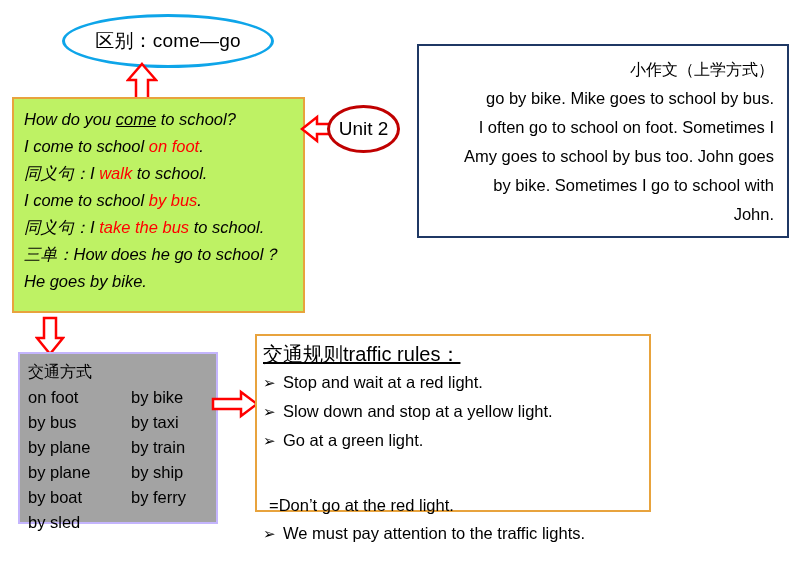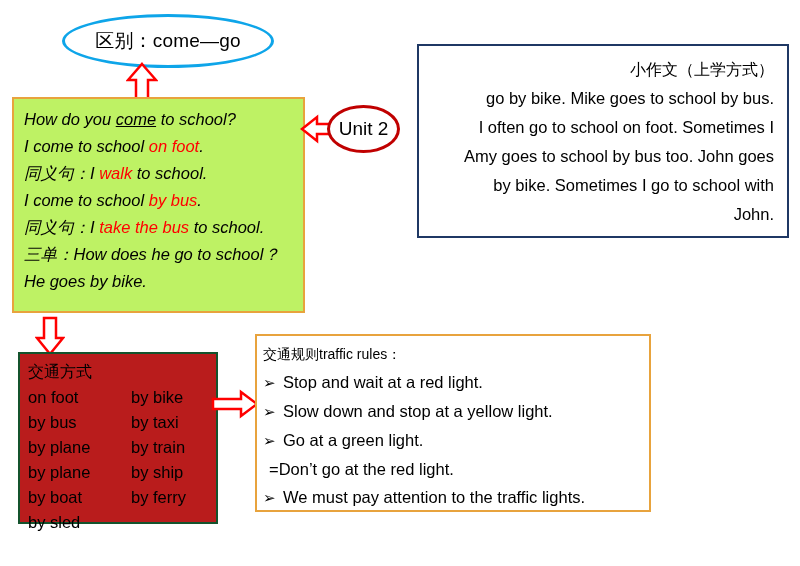--- a/index.html
+++ b/index.html
@@ -85,22 +85,22 @@
   }
   #essay-box .body {
     font-size: 16.5px;
     line-height: 29px;
   }
 
   
   #transport-box {
     left: 18px; top: 352px;
     width: 200px; height: 172px;
-    border: 2px solid #14532d;
-    background: #b91c1c;
+    border: 2px solid #c4b5fd;
+    background: #a3a3a3;
     padding: 5px 0 0 8px;
   }
   #transport-box .heading {
     font-size: 16px;
     line-height: 26px;
   }
   #transport-box .row {
     font-size: 16.5px;
     line-height: 25px;
     display: flex;
@@ -111,35 +111,37 @@
 
   
   #rules-box {
     left: 255px; top: 334px;
     width: 396px; height: 178px;
     border: 2px solid #E8A33D;
     background: #ffffff;
     padding: 4px 0 0 6px;
   }
   #rules-box .heading {
-    font-size: 14px;
+    font-size: 20px;
     line-height: 28px;
+    text-decoration: underline;
   }
   #rules-box .rule {
     font-size: 16.5px;
     line-height: 28px;
     white-space: nowrap;
   }
   #rules-box .bullet {
     display: inline-block;
     width: 20px;
     font-size: 15px;
   }
   #rules-box .noindent {
     padding-left: 6px;
+    margin-top: 36px;
   }
 
   
   .arrow-svg { display: block; }
   #arrow-up-to-ellipse   { left: 126px; top: 62px;  width: 32px; height: 40px; }
   #arrow-left-to-main    { left: 300px; top: 114px; width: 42px; height: 30px; z-index: 4;}
   #arrow-down-to-transport { left: 35px; top: 316px; width: 30px; height: 40px; }
   #arrow-right-to-rules  { left: 211px; top: 389px; width: 48px; height: 30px; }
 </style>
 </head>

